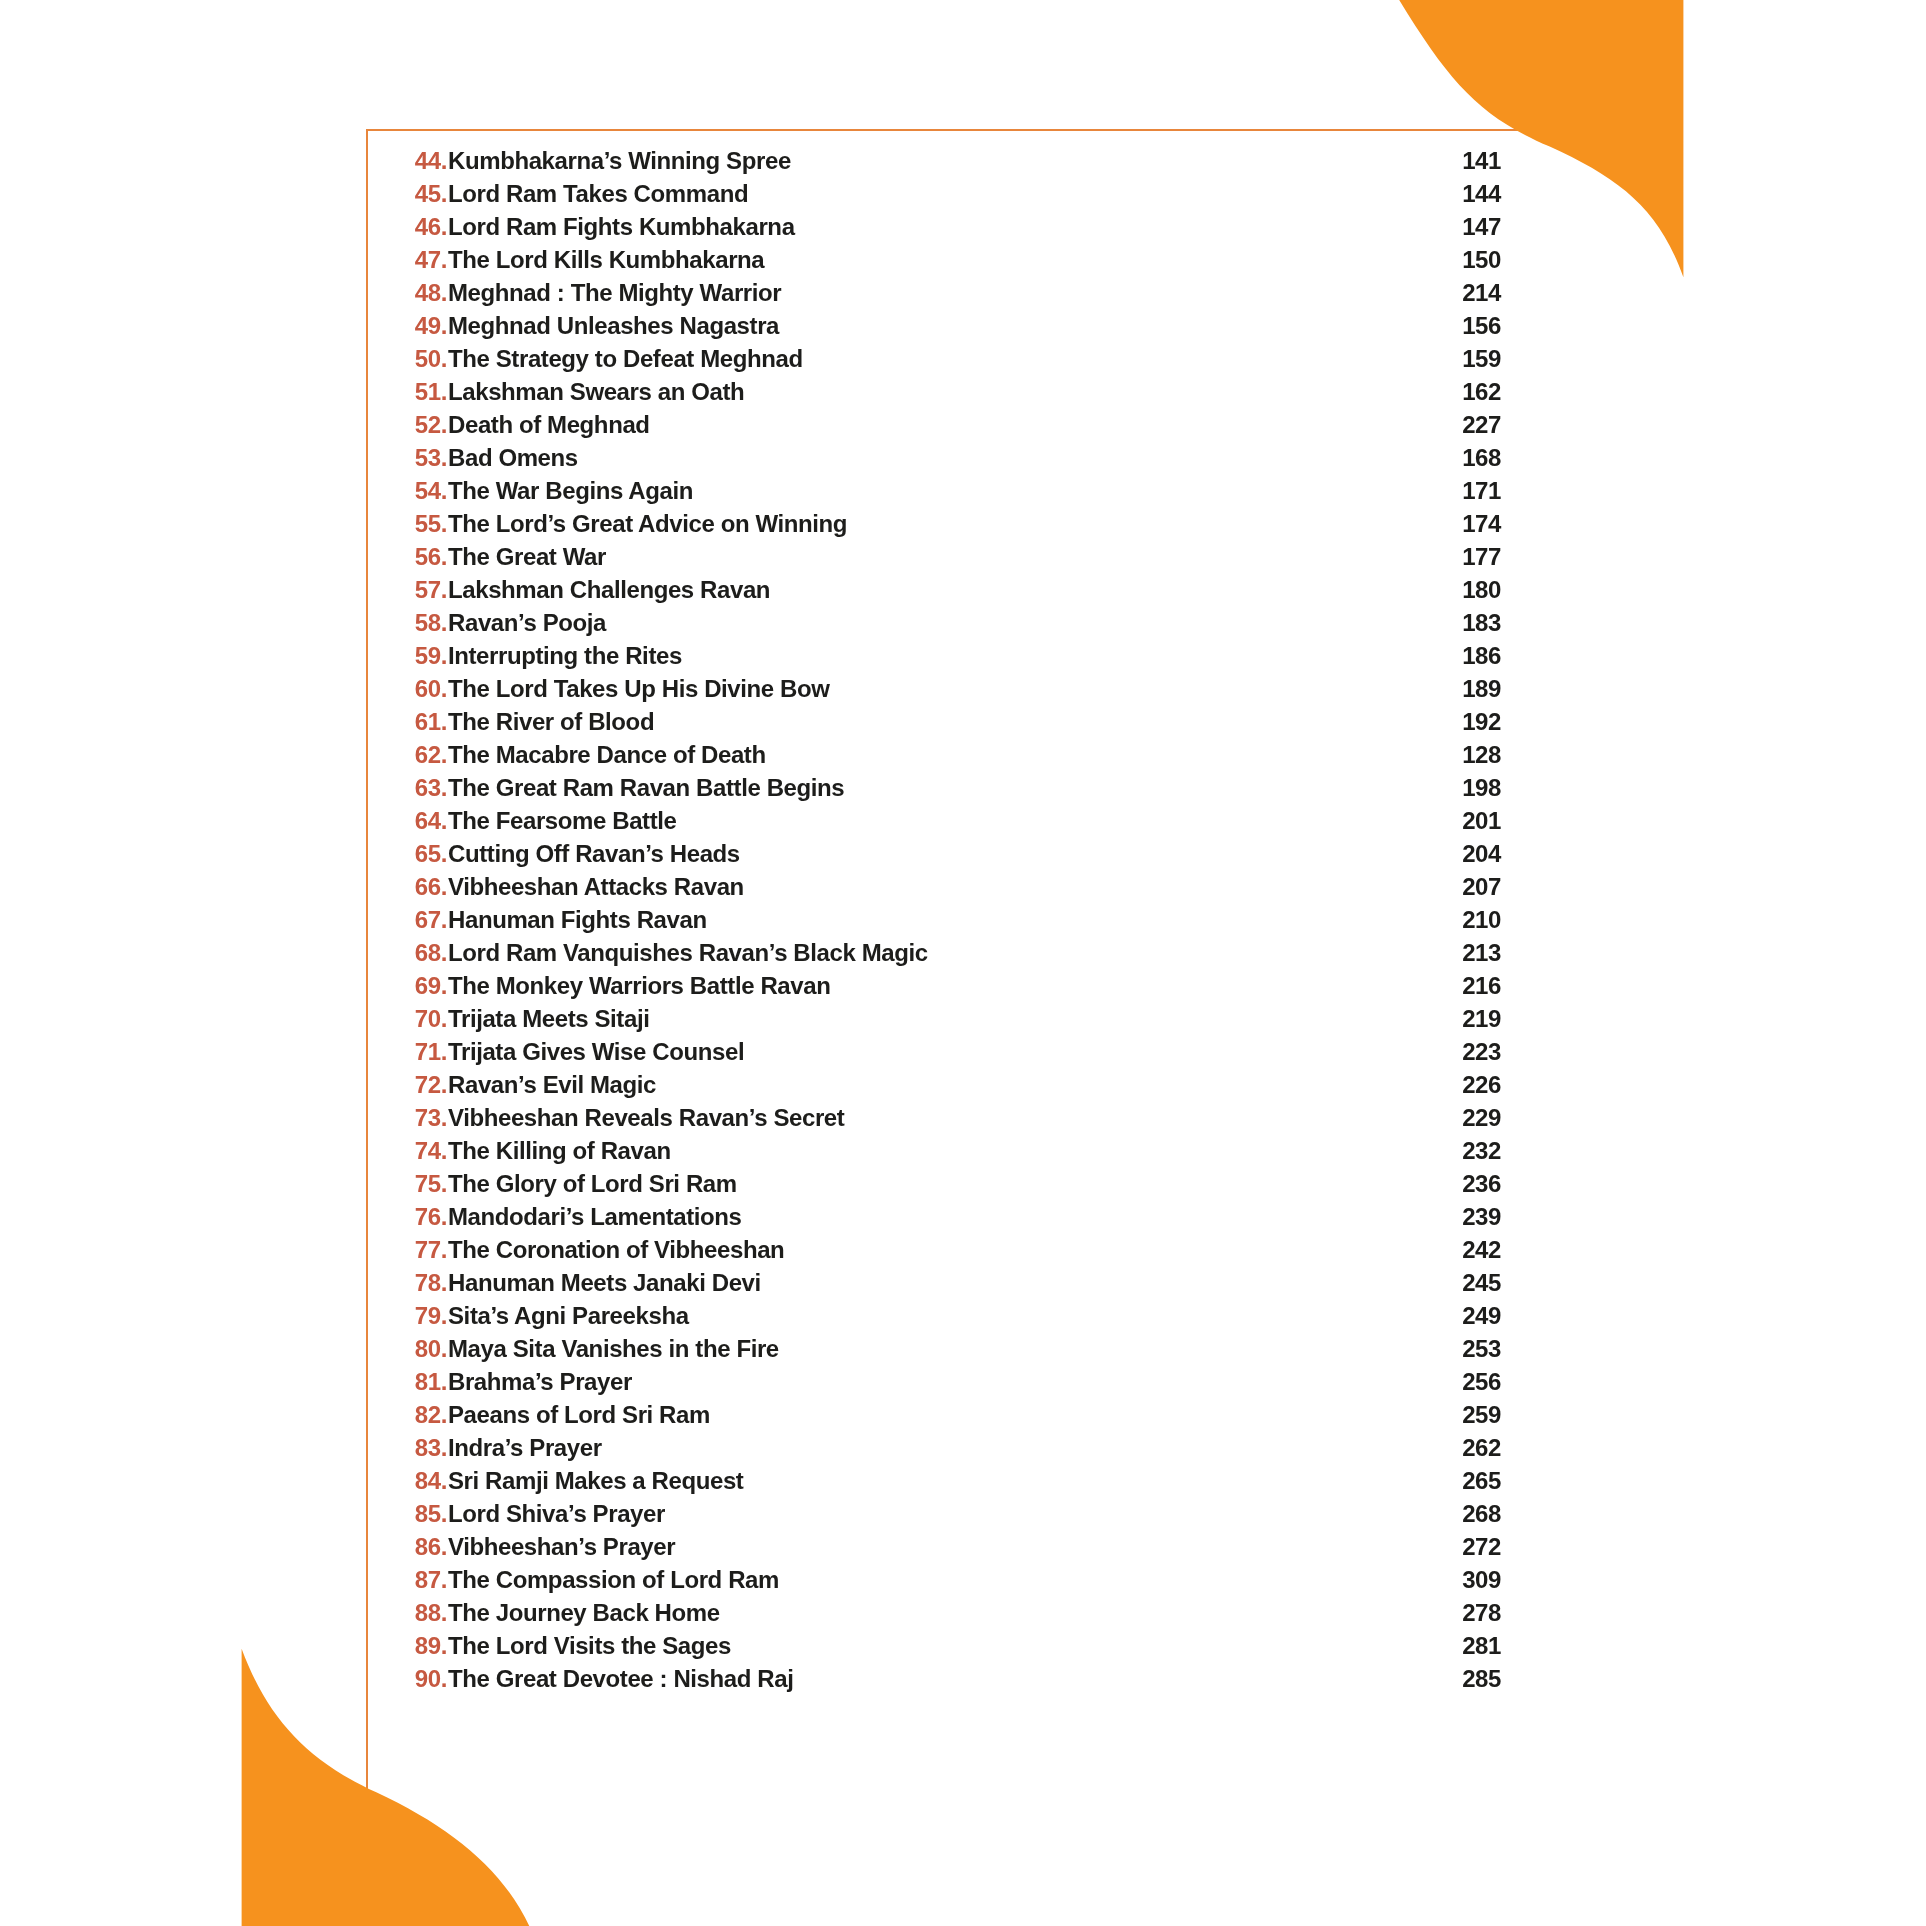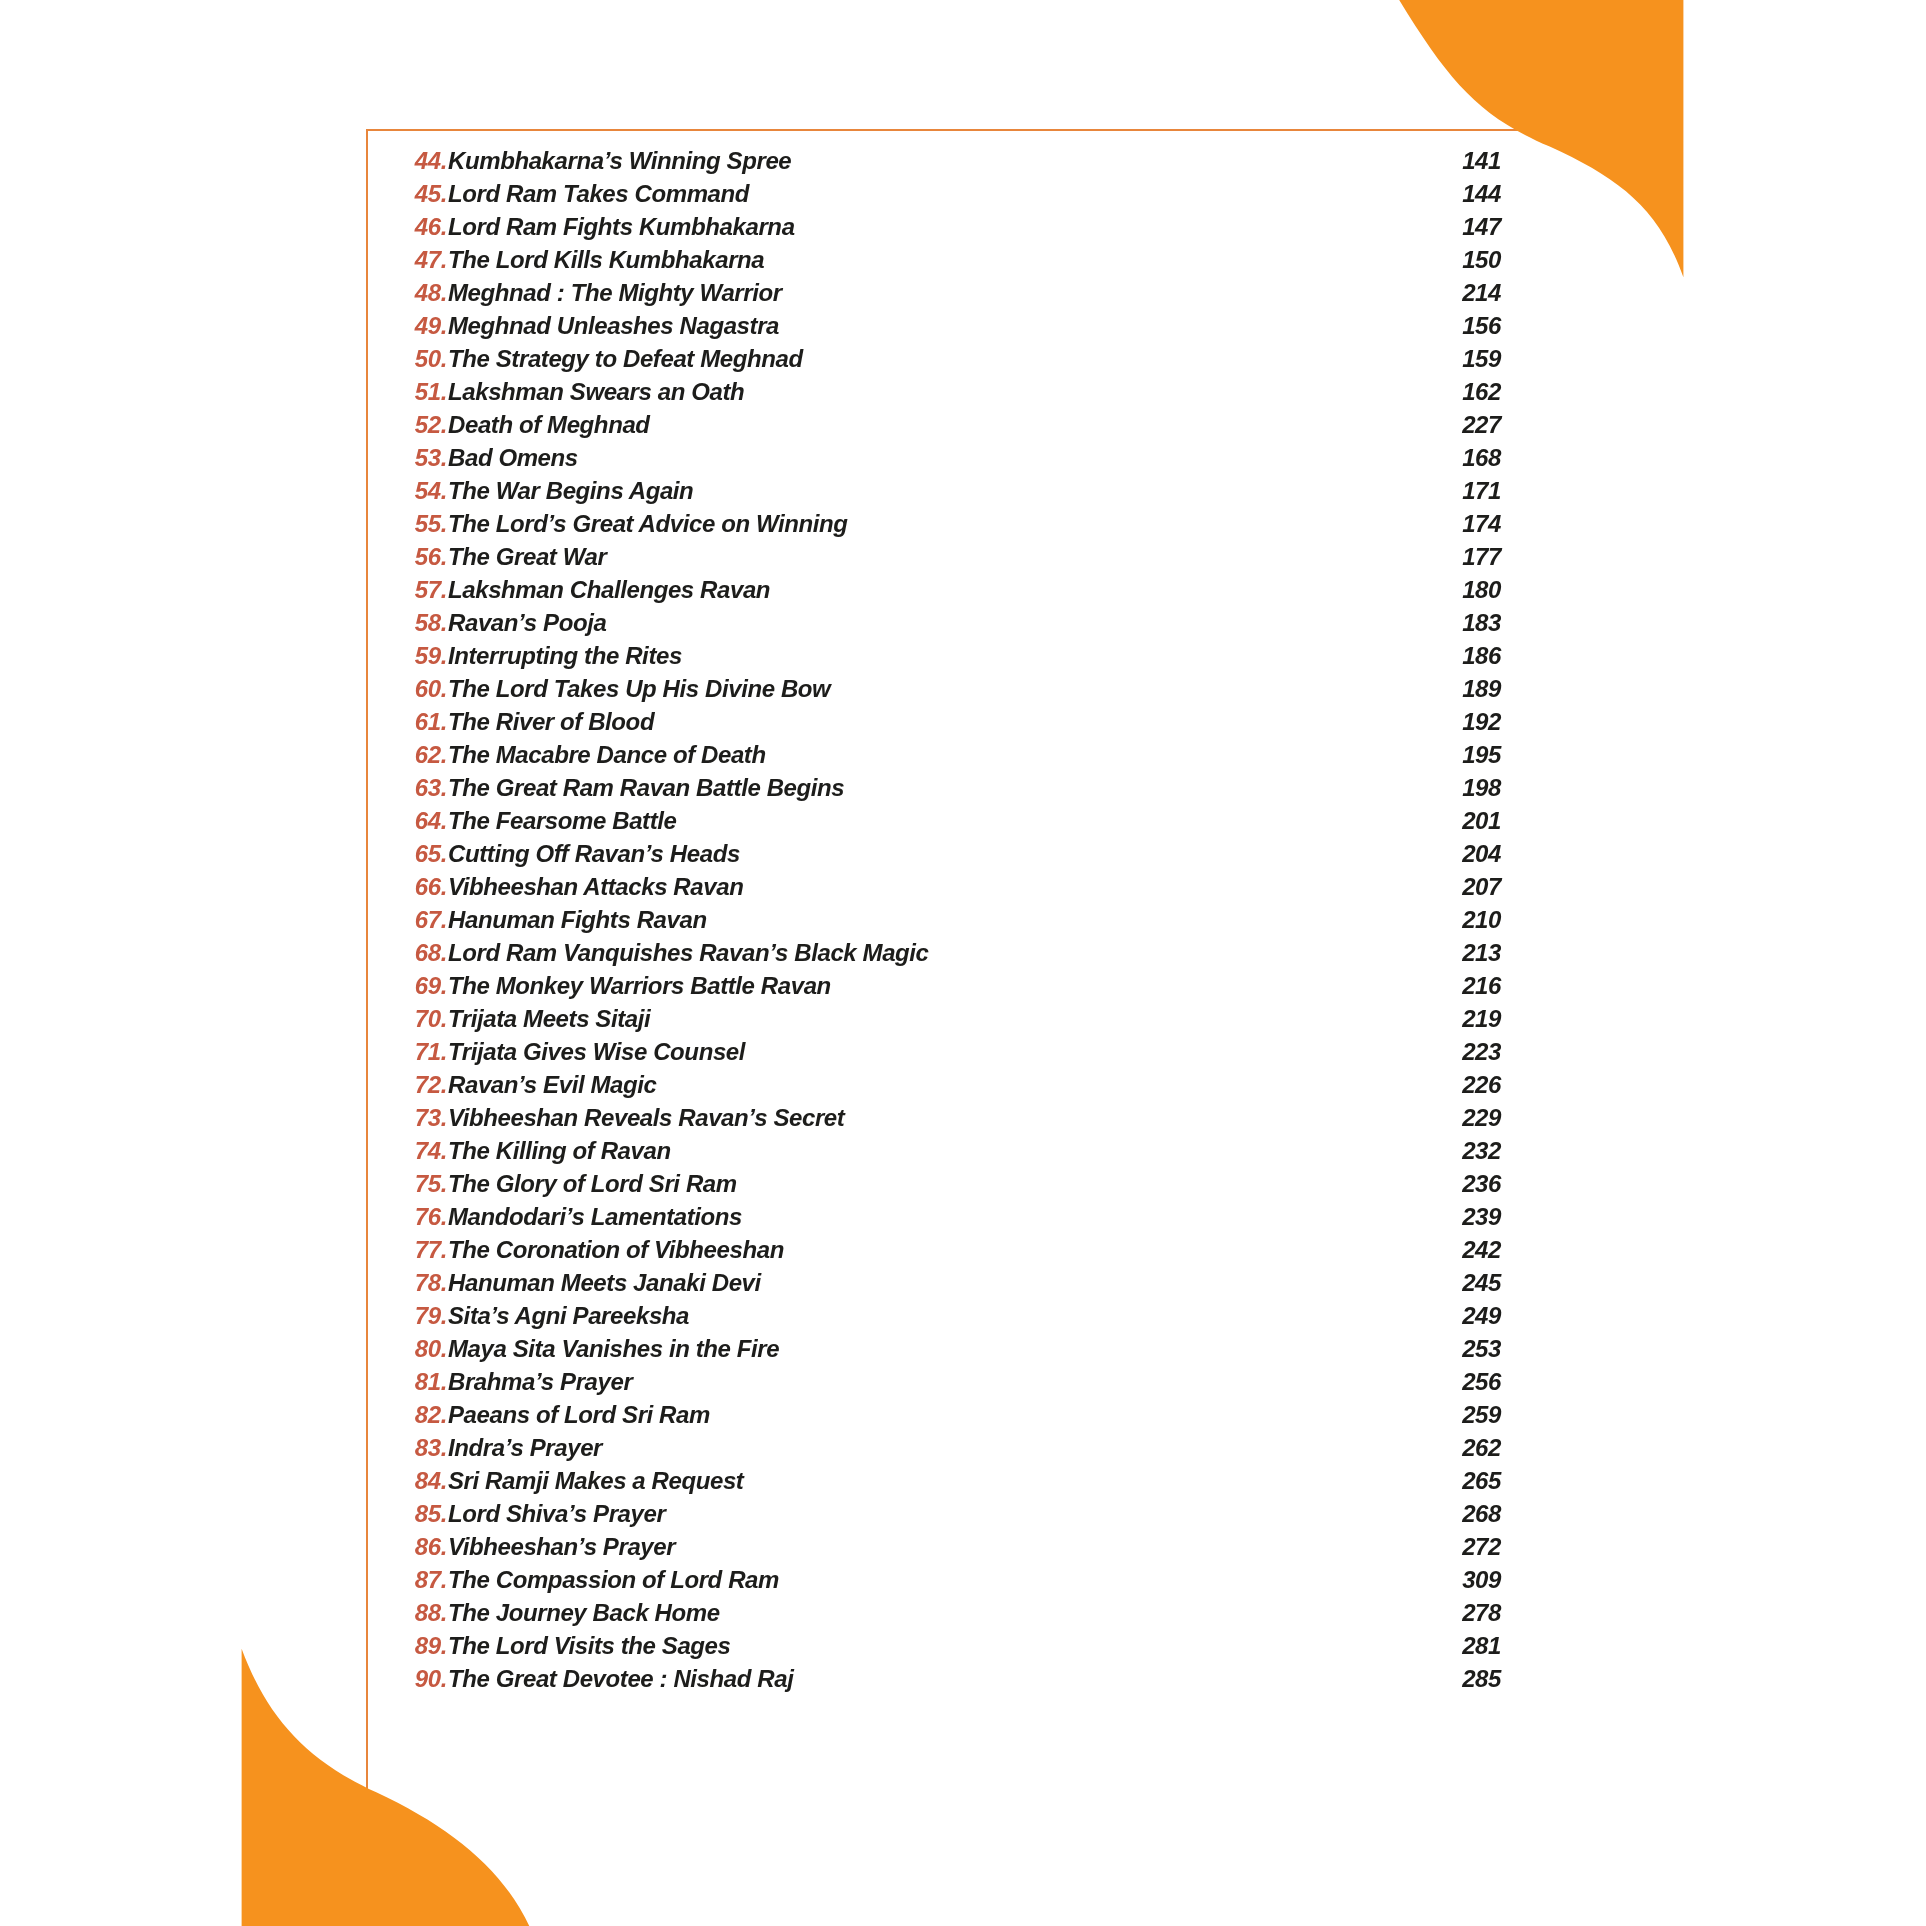--- a/index.html
+++ b/index.html
@@ -55,21 +55,20 @@
     z-index: 3;
   }
   .row {
     display: flex;
     align-items: center;
     height: 33px;
     font-size: 24px;
     font-weight: 700;
     letter-spacing: -0.4px;
     white-space: nowrap;
-    font-style: italic;
   }
   .num {
     width: 46px;
     text-align: right;
     color: var(--number, #c65941);
     flex: none;
   }
   .title {
     margin-left: 1px;
     color: var(--text, #1d1d1b);
@@ -189,21 +188,21 @@
         <span class="pageno">189</span>
       </div>
       <div class="row">
         <span class="num">61.</span>
         <span class="title">The River of Blood</span>
         <span class="pageno">192</span>
       </div>
       <div class="row">
         <span class="num">62.</span>
         <span class="title">The Macabre Dance of Death</span>
-        <span class="pageno">195</span>
+        <span class="pageno">128</span>
       </div>
       <div class="row">
         <span class="num">63.</span>
         <span class="title">The Great Ram Ravan Battle Begins</span>
         <span class="pageno">198</span>
       </div>
       <div class="row">
         <span class="num">64.</span>
         <span class="title">The Fearsome Battle</span>
         <span class="pageno">201</span>

